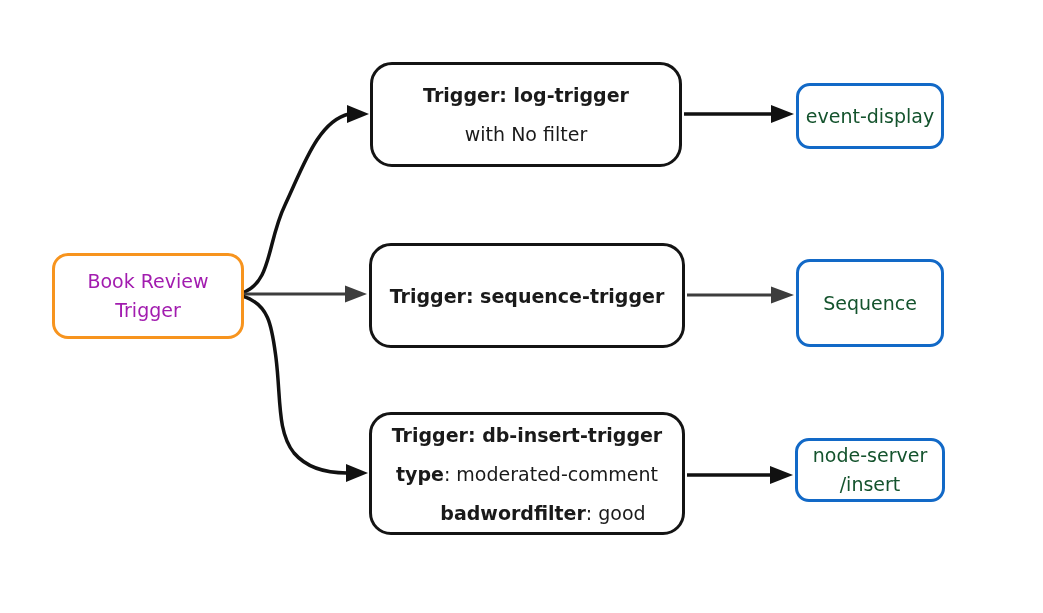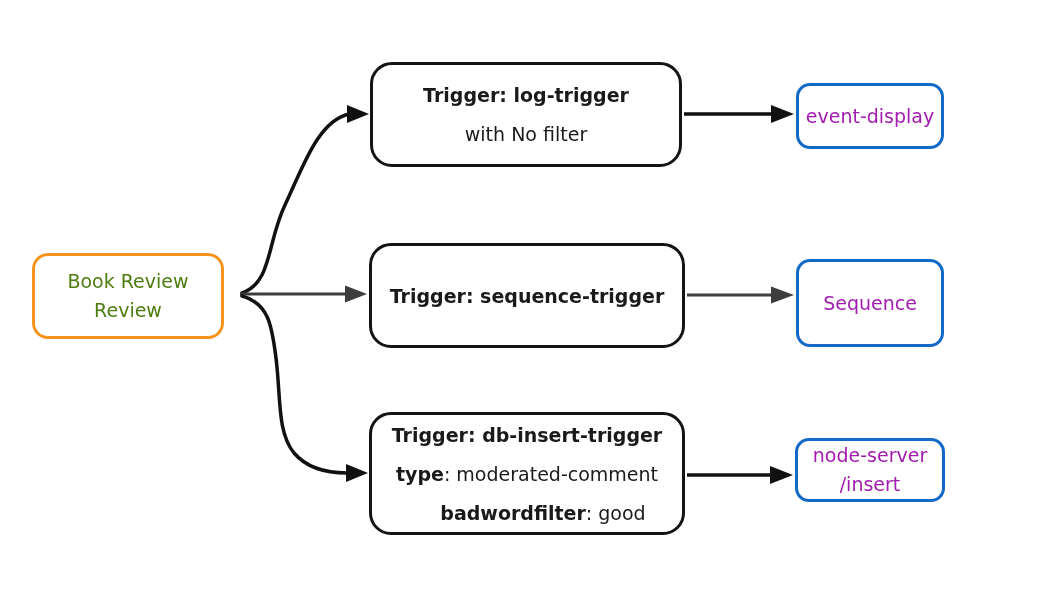--- a/index.html
+++ b/index.html
@@ -22,45 +22,45 @@
     display: flex;
     flex-direction: column;
     align-items: center;
     justify-content: center;
     background: #ffffff;
     text-align: center;
   }
   .node .line { white-space: nowrap; }
 
   .broker-node {
-    left: 32px; top: 253px; width: 192px; height: 86px;
+    left: 52px; top: 253px; width: 192px; height: 86px;
     border: 3px solid #F7941E;
     border-radius: 16px;
-    color: #4d7c0f;
+    color: #a21caf;
     font-size: 19px;
     line-height: 29px;
   }
   .trigger-node {
     border: 3px solid #141414;
     border-radius: 22px;
     color: #1a1a1a;
     font-size: 19px;
     line-height: 30px;
     gap: 9px;
   }
   .trigger-node b { font-weight: 700; }
   #trigger-1 { left: 370px; top: 62px;  width: 312px; height: 105px; }
   #trigger-2 { left: 369px; top: 243px; width: 316px; height: 105px; }
   #trigger-3 { left: 369px; top: 412px; width: 316px; height: 123px; justify-content: center; }
   .shift-right { transform: translateX(16px); }
 
   .sink-node {
     border: 3px solid #1269C7;
     border-radius: 14px;
-    color: #a21caf;
+    color: #14532d;
     font-size: 19px;
     line-height: 29px;
   }
   #sink-1 { left: 796px; top: 83px;  width: 148px; height: 66px; }
   #sink-2 { left: 796px; top: 259px; width: 148px; height: 88px; }
   #sink-3 { left: 795px; top: 438px; width: 150px; height: 64px; }
 </style>
 </head>
 <body>
 
@@ -94,21 +94,21 @@
     </g>
 
     <g>
       <line x1="687" y1="475" x2="771" y2="475" stroke="#111111" stroke-width="3.5"></line>
       <polygon points="793,475 770,466 770,484" fill="#111111"></polygon>
     </g>
   </svg>
 
   <div class="node broker-node" id="broker">
     <div class="line">Book Review</div>
-    <div class="line">Review</div>
+    <div class="line">Trigger</div>
   </div>
 
   <div class="node trigger-node" id="trigger-1">
     <div class="line"><b>Trigger: log-trigger</b><span></span></div>
     <div class="line"><b></b><span>with No filter</span></div>
   </div>
 
   <div class="node trigger-node" id="trigger-2">
     <div class="line"><b>Trigger: sequence-trigger</b><span></span></div>
   </div>

